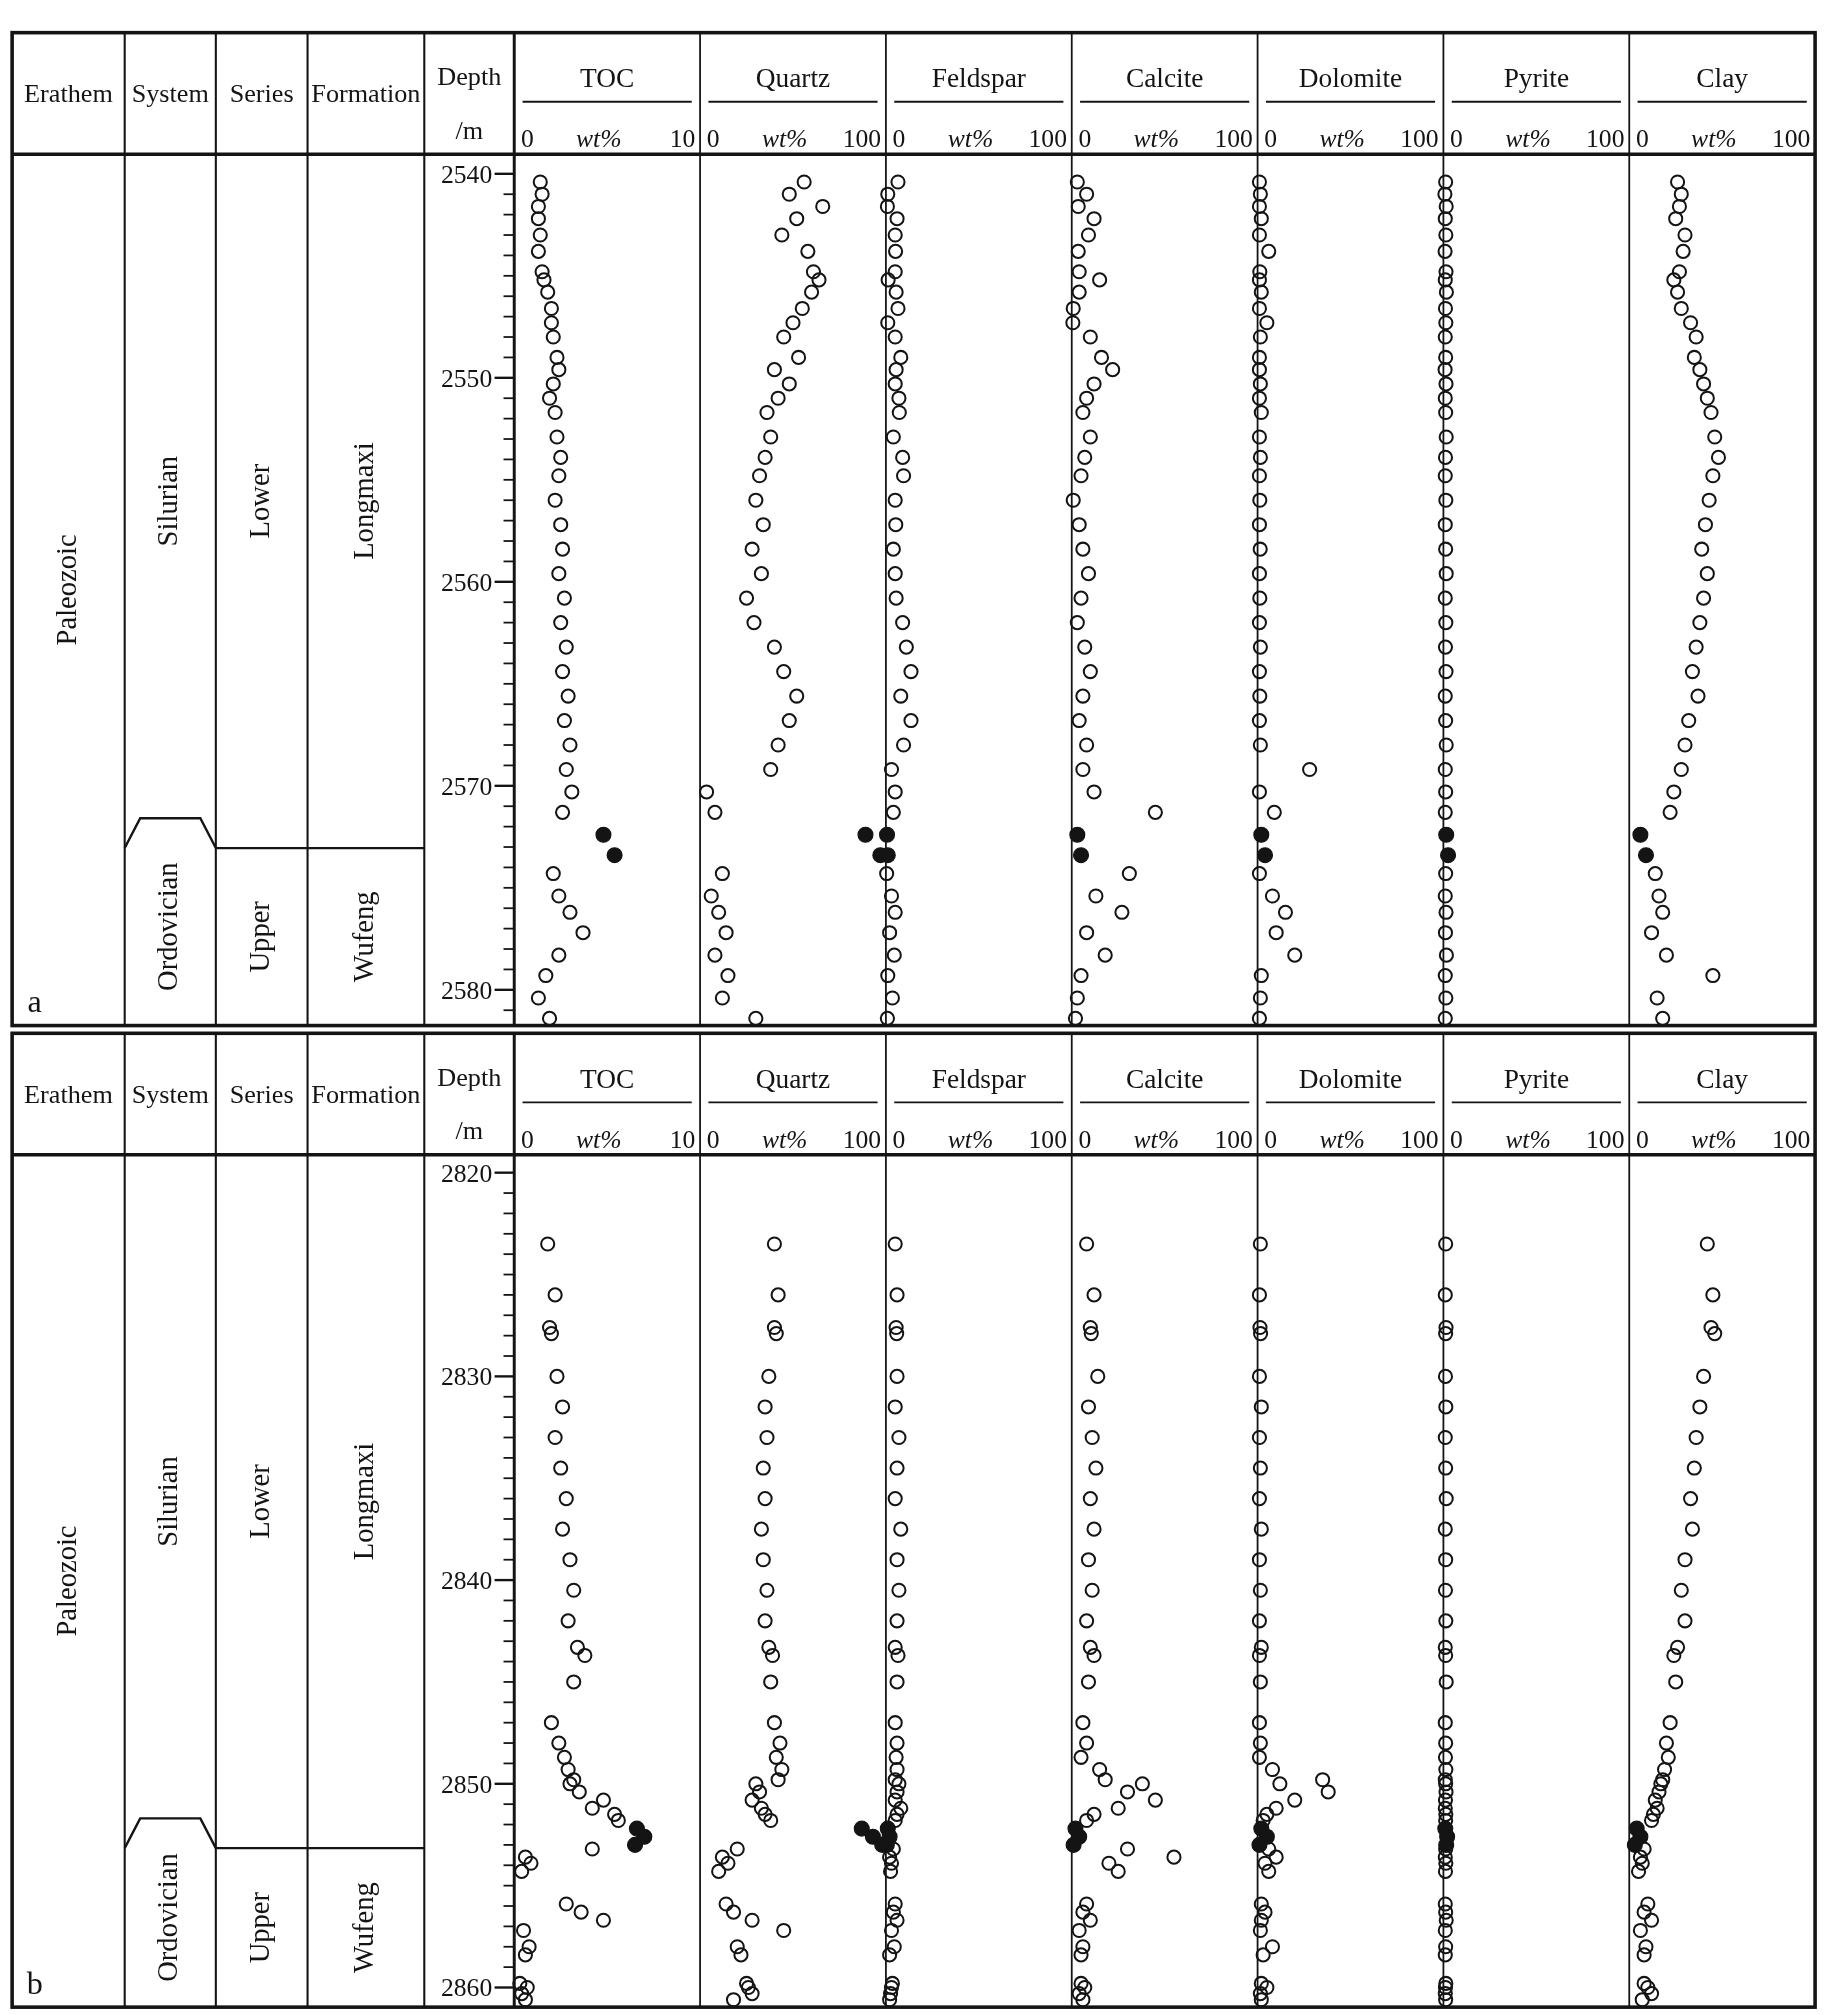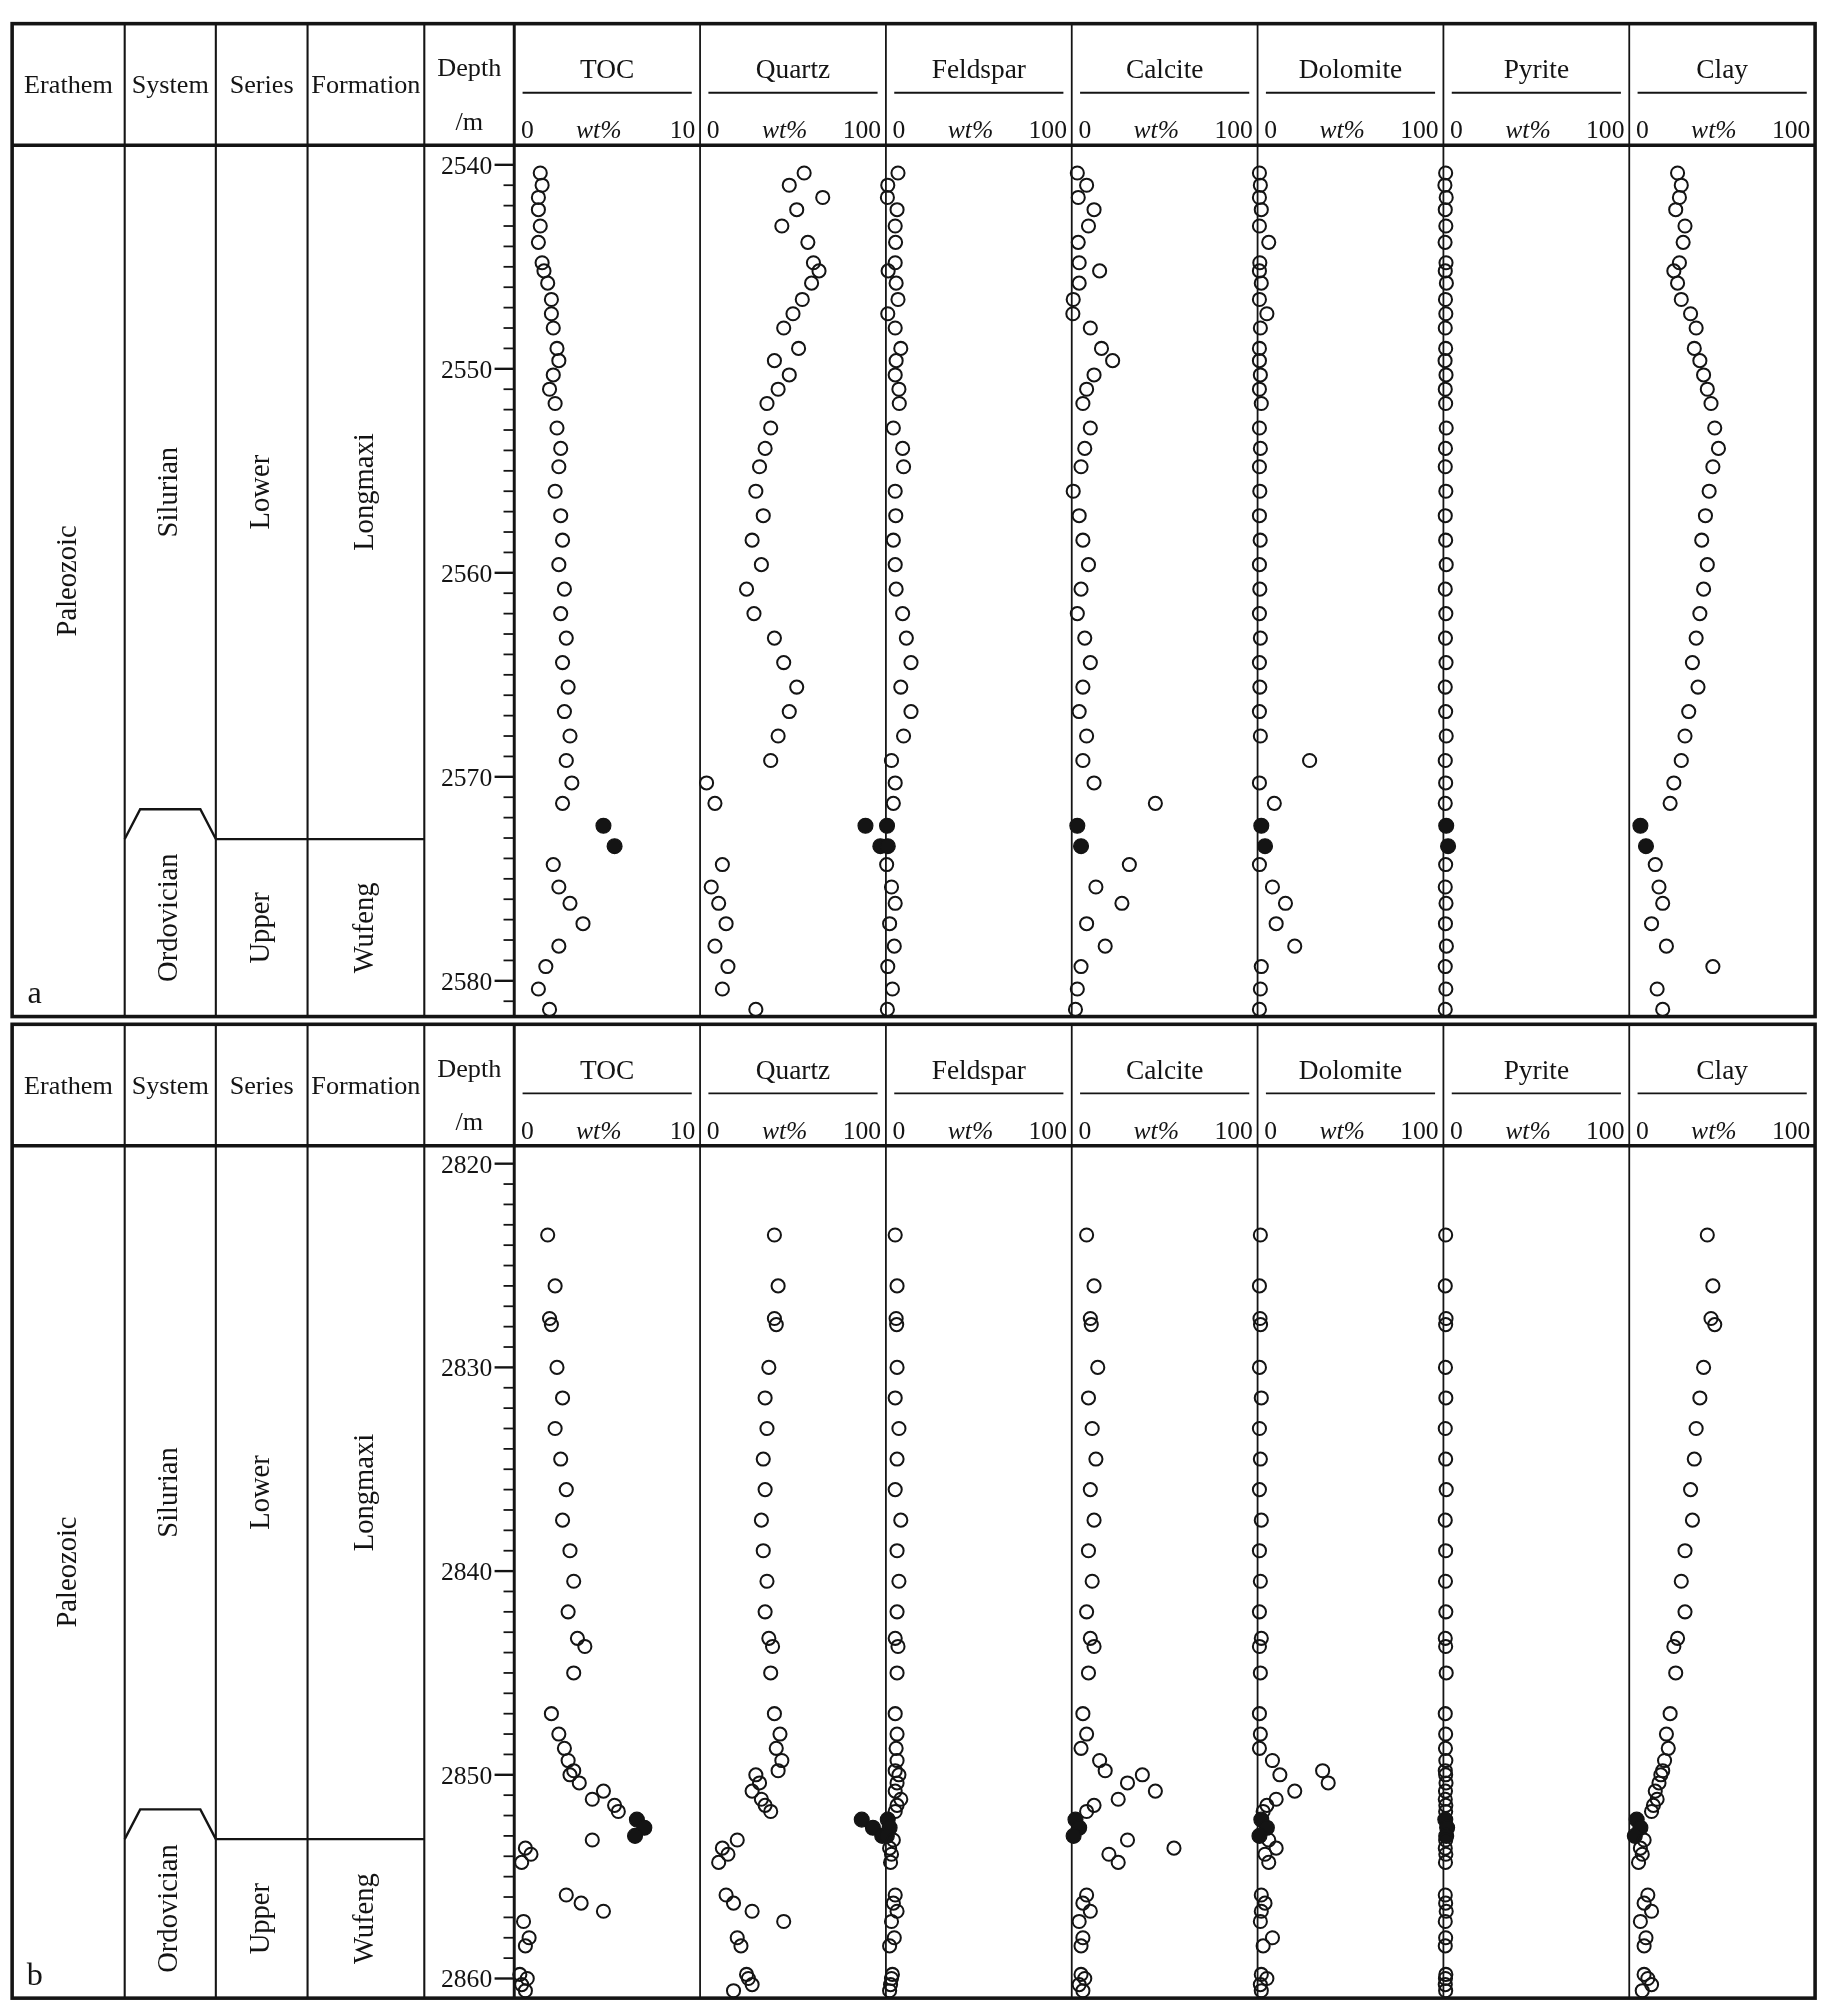--- a/index.html
+++ b/index.html
@@ -1,17 +1,17 @@
 <!DOCTYPE html>
 <html style="font-size:9.5px"><head>
 <meta charset="utf-8">
 <style>
   html,body{margin:0;padding:0;background:#ffffff;}
   body{width:1829px;height:2015px;position:relative;font-family:"Liberation Serif",serif;}
-  #figwrap{position:absolute;left:0;top:4px;width:1829px;height:1842px;}
+  #figwrap{position:absolute;left:0;top:13px;width:1829px;height:1842px;}
   svg text{fill:#141414;}
 </style>
 </head>
 <body>
 
 <div id="figwrap">
   <svg id="fig" width="1829" height="2015" viewBox="0 0 3070 3383" xmlns="http://www.w3.org/2000/svg" font-family="Liberation Serif, serif">
       <g>
         <clipPath id="clip0">
           <rect x="20" y="237" width="3027" height="1463"></rect>

